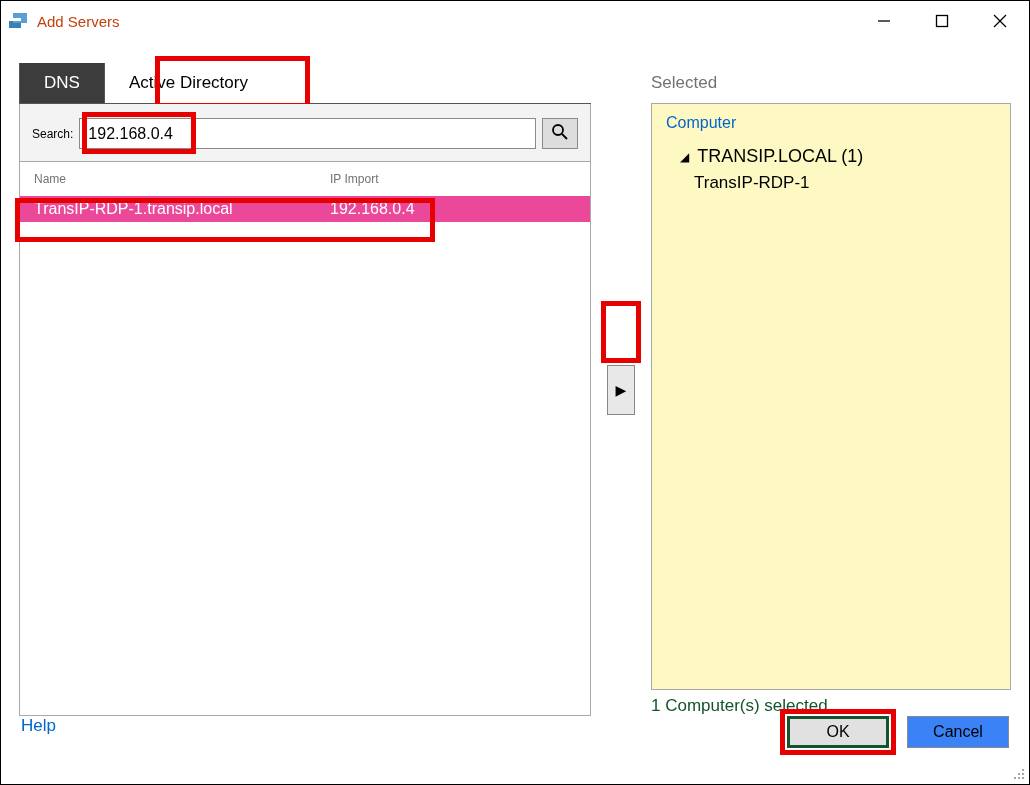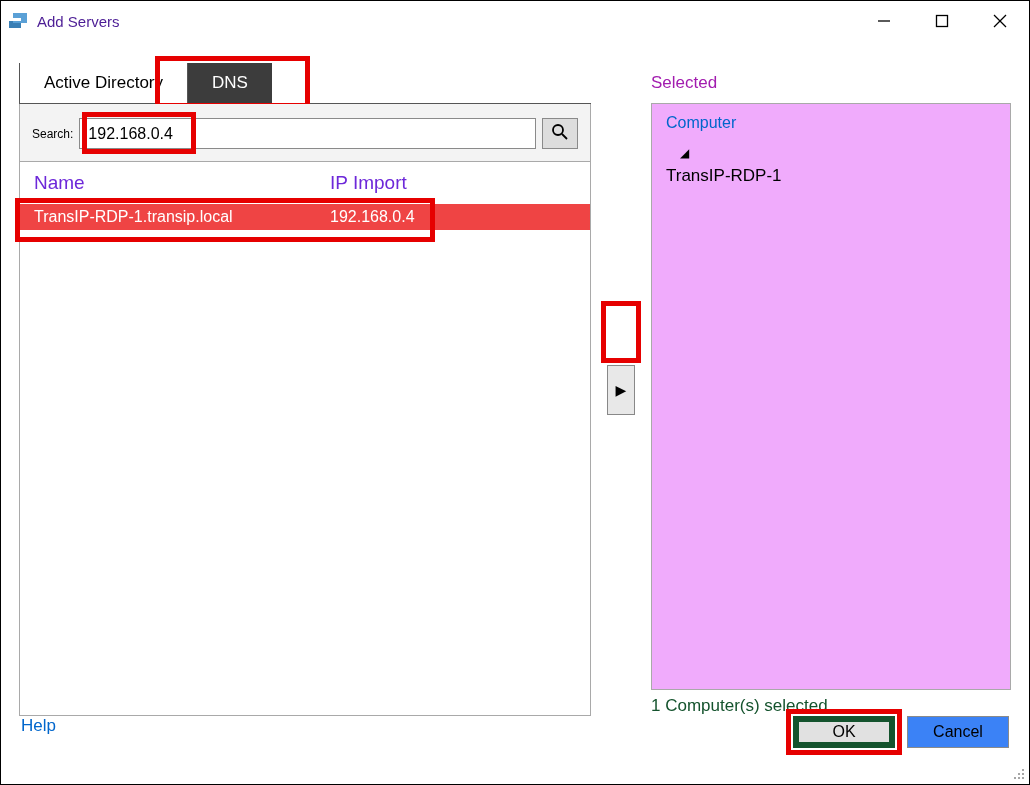--- a/index.html
+++ b/index.html
@@ -1,20 +1,20 @@
 <!DOCTYPE html>
 <html><head>
 <meta charset="utf-8">
 <style>
 * { box-sizing: border-box; margin: 0; padding: 0; font-family: "Segoe UI", Tahoma, sans-serif; }
 body { width: 1030px; height: 785px; background: #fff; border: 1px solid #000; display: flex; flex-direction: column; font-size: 14px; }
 
 .titlebar { height: 40px; display: flex; align-items: center; padding: 0 0 0 8px; }
 .titlebar-icon { width: 20px; height: 18px; margin-right: 8px; }
-.title-text { font-size: 15px; color: #4c1d95; flex: 1; }
+.title-text { font-size: 15px; color: #c2410c; flex: 1; }
 .window-controls { display: flex; height: 100%; }
 .winbtn { width: 58px; display: flex; align-items: center; justify-content: center; cursor: default; }
 
 .content { flex: 1; display: flex; padding: 22px 18px 0 18px; gap: 10px; position: relative; }
 
 .left-pane { flex: 1; display: flex; flex-direction: column; }
 .tabs { display: flex; position: relative; border-bottom: 1px solid #555; }
 .tab { padding: 10px 24px; font-size: 17px; color: #000; cursor: default; border-left: 1px solid #555; }
 .tab.active { background: #3c3c3c; color: #fff; }
 .tab:last-child { border-right: 1px solid #555; }
@@ -22,46 +22,46 @@
 
 .search-area { padding: 14px 12px 12px 12px; border: 1px solid #a9a9a9; border-top: none; background: #f3f3f3; position: relative; }
 .search-row { display: flex; align-items: center; gap: 6px; }
 .search-label { font-size: 12px; color: #000; }
 .search-input { flex: 1; height: 31px; border: 1px solid #8a8a8a; padding: 0 8px; font-size: 16px; }
 .search-btn { width: 36px; height: 31px; border: 1px solid #8a8a8a; background: #ddd; display: flex; align-items: center; justify-content: center; }
 .hl-search { position: absolute; border: 5px solid #e60000; }
 
 .results { border: 1px solid #a9a9a9; border-top: none; flex: 1; background: #fff; position: relative; }
 .cols { display: flex; padding: 10px 0 10px 14px; }
-.col { color: #6d28d9; font-size: 19px; }
+.col { color: #737373; font-size: 12px; }
 .col.name { width: 296px; }
 .col.ip { flex: 1; }
-.row { display: flex; padding: 4px 0 4px 14px; background: #ef4444; color: #fff; font-size: 16px; }
+.row { display: flex; padding: 4px 0 4px 14px; background: #ec4899; color: #fff; font-size: 16px; }
 .row .name { width: 296px; }
 .row .ip { flex: 1; }
 .hl-row { position: absolute; border: 5px solid #e60000; }
 
 .arrow-col { width: 40px; display: flex; align-items: center; justify-content: center; position: relative; }
 .arrow-btn { width: 28px; height: 50px; border: 1px solid #888; background: #e8e8e8; display: flex; align-items: center; justify-content: center; font-size: 14px; }
 .hl-arrow { position: absolute; border: 5px solid #e60000; }
 
 .right-pane { width: 360px; display: flex; flex-direction: column; }
-.selected-label { font-size: 17px; color: #a21caf; padding-bottom: 10px; margin-top: 10px; }
-.selected-box { flex: 1; border: 1px solid #a9a9a9; background: #f0abfc; padding: 10px 14px; }
+.selected-label { font-size: 17px; color: #737373; padding-bottom: 10px; margin-top: 10px; }
+.selected-box { flex: 1; border: 1px solid #a9a9a9; background: #fef9c3; padding: 10px 14px; }
 .computer-label { color: #0066cc; font-size: 16px; margin-bottom: 14px; }
 .group-row { display: flex; align-items: center; font-size: 18px; color: #000; margin-left: 14px; margin-bottom: 6px; }
 .expand-icon { margin-right: 8px; font-size: 12px; }
-.child-row { font-size: 17px; color: #000; }
+.child-row { font-size: 17px; color: #000; margin-left: 28px; }
 .selected-count { font-size: 17px; color: #14532d; padding-top: 6px; }
 
 .footer { height: 68px; display: flex; align-items: flex-start; padding: 0 20px; }
 .help-link { color: #0066cc; font-size: 17px; }
 .footer-spacer { flex: 1; }
 .btn { width: 102px; height: 32px; border: 1px solid #8a8a8a; background: #3b82f6; font-size: 16px; display:flex; align-items:center; justify-content:center; }
-.btn.ok { margin-right: 12px; border: 6px solid #14532d; background:#e1e1e1; }
+.btn.ok { margin-right: 18px; border: 3px solid #14532d; background:#e1e1e1; }
 .footer-box { display:flex; position: relative; }
 .hl-ok { position:absolute; border:5px solid #e60000; }
 .resize-grip { position:absolute; right:4px; bottom:4px; width:14px; height:14px; }
 </style>
 </head>
 <body>
 
 <div class="titlebar">
   <span class="titlebar-icon">
     <svg viewBox="0 0 20 18">
@@ -88,22 +88,22 @@
           <line x1="14" y1="2" x2="2" y2="14" stroke="#000" stroke-width="1.3"></line>
         </svg>
       </div>
   </div>
 </div>
 
 <div class="content">
 
   <div class="left-pane">
     <div class="tabs" style="position:relative;">
+      <div class="tab active">DNS</div>
       <div class="tab">Active Directory</div>
-      <div class="tab active">DNS</div>
       <div class="hl-tab" style="left:136px; top:-7px; width:155px; height:52px;"></div>
     </div>
 
     <div class="search-area">
       <div class="search-row">
         <span class="search-label">Search:</span>
         <input class="search-input" value="192.168.0.4" style="">
         <button class="search-btn">
           <span><svg width="18" height="18" viewBox="0 0 18 18">
                 <circle cx="7" cy="7" r="5" fill="none" stroke="#000" stroke-width="1.8"></circle>
@@ -133,20 +133,21 @@
     </button>
     <div class="hl-arrow" style="top:238px; width:40px; height:62px;"></div>
   </div>
 
   <div class="right-pane">
     <div class="selected-label">Selected</div>
     <div class="selected-box">
       <div class="computer-label">Computer</div>
       <div class="group-row">
         <span class="expand-icon">◢</span>
+        <span>TRANSIP.LOCAL (1)</span>
       </div>
       <div class="child-row">TransIP-RDP-1</div>
     </div>
     <div class="selected-count">1 Computer(s) selected</div>
   </div>
 
 </div>
 
 <div class="footer" style="position:relative;">
   <span class="help-link">Help</span>

